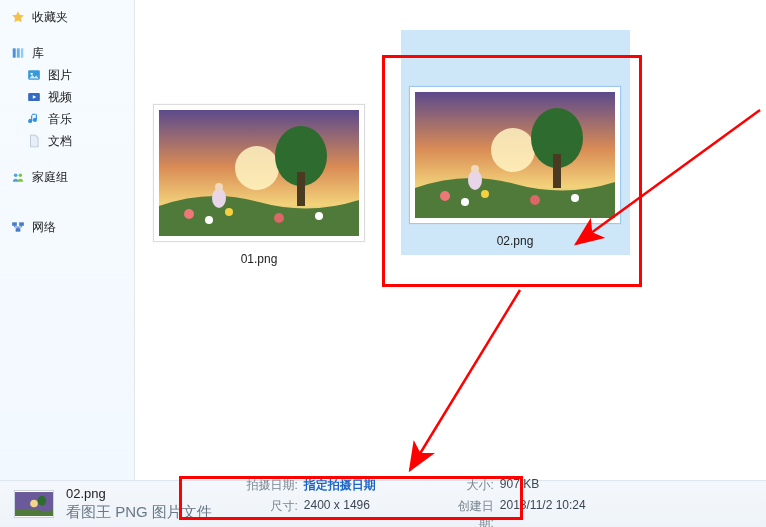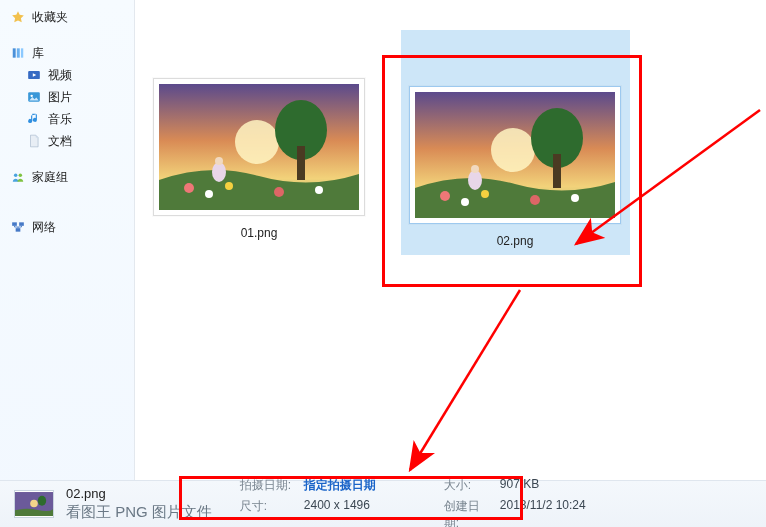--- a/index.html
+++ b/index.html
@@ -67,21 +67,21 @@
   .status-name .fn { font-size: 13px; color: #222; }
   .status-name .ft { font-size: 15px; color: #6a7885; margin-top:2px;}
   .status-meta {
     margin-left: 28px;
     display: grid;
     grid-template-columns: 64px 140px 56px 150px;
     row-gap: 4px;
     font-size: 12px;
     color: #3b4752;
   }
-  .status-meta .k { color: #78848f; text-align: left; padding-right: 6px;}
+  .status-meta .k { color: #78848f; text-align: right; padding-right: 6px;}
   .status-meta .v.link { color: #1a64c8; font-weight: bold; }
   .img-illustration { display:block; }
 </style>
 </head>
 <body>
 
 <div class="root">
   <div class="sidebar">
     <div class="item">
       <span class="ic">
@@ -98,35 +98,35 @@
             <rect x="3" y="4" width="5" height="16" fill="#4a90d9"></rect>
             <rect x="10" y="4" width="5" height="16" fill="#6bb1f0"></rect>
             <rect x="17" y="4" width="4" height="16" fill="#8cc9ff"></rect>
           </svg>
       </span>
       <span>库</span>
     </div>
     <div class="item indent">
       <span class="ic">
         <svg width="14" height="14" viewBox="0 0 24 24">
-            <rect x="2" y="5" width="20" height="14" rx="2" fill="#356ac3"></rect>
-            <polygon points="10,9 16,12 10,15" fill="#fff"></polygon>
-          </svg>
-      </span>
-      <span>视频</span>
-    </div>
-    <div class="item indent">
-      <span class="ic">
-        <svg width="14" height="14" viewBox="0 0 24 24">
             <rect x="2" y="4" width="20" height="16" rx="2" fill="#3a98d8"></rect>
             <circle cx="8" cy="10" r="2" fill="#fff"></circle>
             <path d="M4 18l5-6 4 4 3-3 4 5z" fill="#cfe8fb"></path>
           </svg>
       </span>
       <span>图片</span>
+    </div>
+    <div class="item indent">
+      <span class="ic">
+        <svg width="14" height="14" viewBox="0 0 24 24">
+            <rect x="2" y="5" width="20" height="14" rx="2" fill="#356ac3"></rect>
+            <polygon points="10,9 16,12 10,15" fill="#fff"></polygon>
+          </svg>
+      </span>
+      <span>视频</span>
     </div>
     <div class="item indent">
       <span class="ic">
         <svg width="14" height="14" viewBox="0 0 24 24">
             <path fill="#2f8fe0" d="M9 3v12.5a3.5 3.5 0 1 1-2-3.2V6l10-2v9.5a3.5 3.5 0 1 1-2-3.2V3z"></path>
           </svg>
       </span>
       <span>音乐</span>
     </div>
     <div class="item indent">
@@ -163,21 +163,21 @@
       </span>
       <span>网络</span>
     </div>
   </div>
 
   <div class="content">
     <div class="thumbs">
 
       <div class="selection-bg" style="left:266px; top:30px; width:229px; height:225px;"></div>
 
-      <div class="thumb-wrap" style="left:18px; top:78px; width:212px;">
+      <div class="thumb-wrap" style="left:18px; top:104px; width:212px;">
         <div class="thumb-box">
           <svg class="img-illustration" width="200" height="126" viewBox="0 0 200 126">
             <defs>
                 <linearGradient id="sky1" x1="0" y1="0" x2="0" y2="1">
                   <stop offset="0" stop-color="#5b4a8c"></stop>
                   <stop offset="0.45" stop-color="#d98b55"></stop>
                   <stop offset="0.75" stop-color="#f2d27a"></stop>
                   <stop offset="1" stop-color="#9bbf6b"></stop>
                 </linearGradient>
               </defs>

